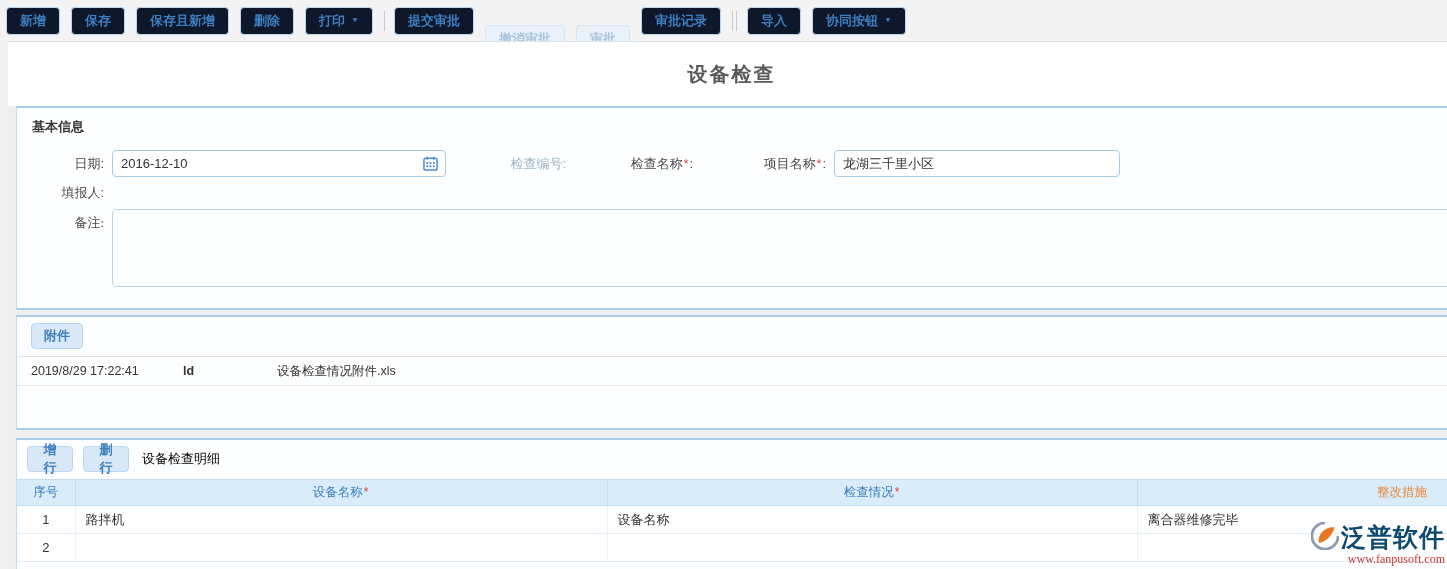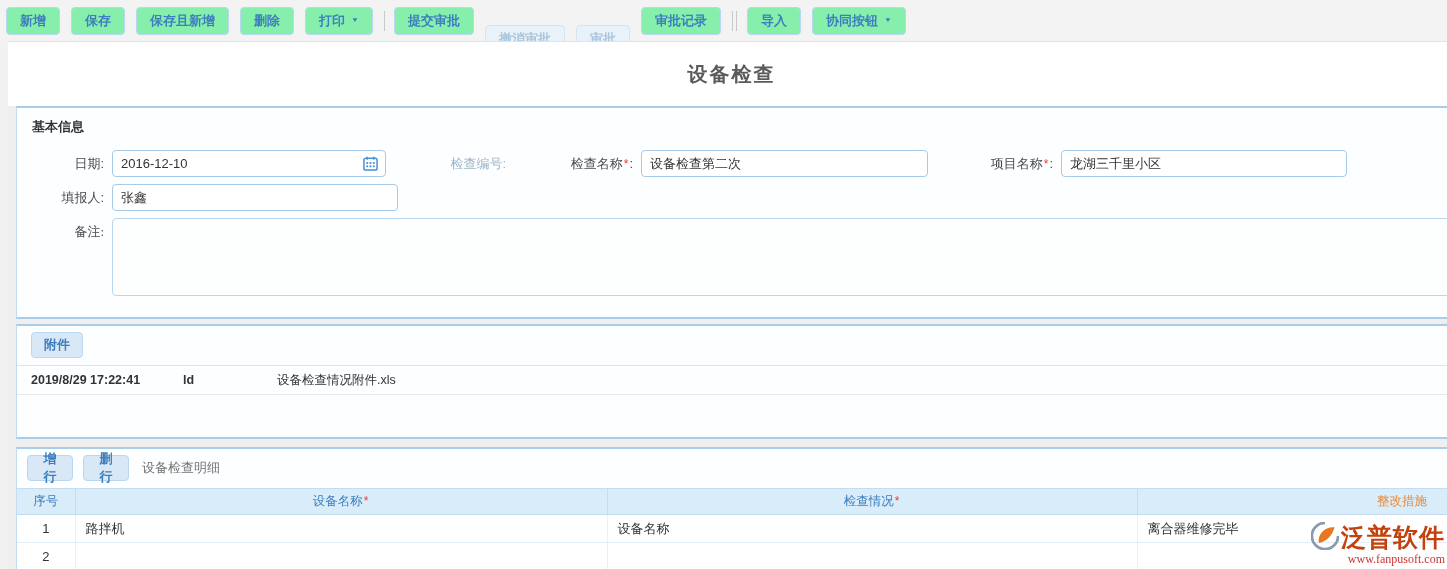--- a/index.html
+++ b/index.html
@@ -9,21 +9,21 @@
     background: #f1f1f1;
   }
   
   .toolbar {
     height: 41px; display: flex; align-items: center;
     padding-left: 6px; background: #f3f3f3;
   }
   .tbtn {
     display: inline-flex; align-items: center; justify-content: center;
     height: 28px; padding: 0 13px; margin-right: 11px;
-    background: #86efac; border: 1px solid #b9d7f0; border-radius: 4px;
+    background: #0f172a; border: 1px solid #b9d7f0; border-radius: 4px;
     color: #3d7ebe; font-size: 13px; font-weight: bold; cursor: pointer;
     white-space: nowrap;
   }
   .tbtn .caret { font-size: 8px; margin-left: 6px; transform: scaleY(0.8); }
   .tbtn.disabled {
     background: #e9f1f9; border-color: #d5e4f2; color: #a9c6de; cursor: default; margin-top: 37px;
   }
   .tsep { width: 1px; height: 20px; background: #c9c9c9; margin: 0 9px 0 0; }
   .tsep.double { box-shadow: 4px 0 0 #c9c9c9; margin-right: 14px; }
 
@@ -50,21 +50,21 @@
   .flabel.dim { color: #9db4c7; }
   .req { color: #e23c3c; font-size: 12px; margin: 0 1px; }
   .w1 { width: 95px; }  .w2 { width: 128px; } .w3 { width: 127px; } .w4 { width: 133px; }
   .finput {
     height: 27px; border: 1px solid #a6cbe8; border-radius: 4px; background: #fff;
     font-size: 13px; color: #333; padding: 0 8px;
     font-family: "Liberation Sans", "DejaVu Sans", sans-serif; outline: none;
   }
   .finput.dim { color: #9aa7b5; border-color: #bcd6ea; }
   .date-wrap { position: relative; display: inline-block; }
-  .date-wrap .finput { width: 274px; padding-right: 28px; }
+  .date-wrap .finput { width: 334px; padding-right: 28px; }
   .cal-icon { position: absolute; right: 8px; top: 6px; }
   .in2 { width: 288px; } .in3 { width: 287px; } .in4 { width: 286px; }
   .frow.remark { align-items: flex-start; }
   .frow.remark .flabel { padding-top: 5px; font-family: Liberation Serif, serif; }
   .ftextarea {
     width: 1404px; height: 78px; border: 1px solid #b9d8ee; border-radius: 4px;
     background: #fdfffe; resize: none; outline: none; padding: 6px 8px;
     font-family: "Liberation Sans", "DejaVu Sans", sans-serif; font-size: 13px; color: #333;
   }
 
@@ -74,50 +74,50 @@
   .sbtn {
     display: inline-flex; align-items: center; justify-content: center;
     height: 26px; padding: 0 12px; background: #d9e8f6;
     border: 1px solid #b9d7f0; border-radius: 4px;
     color: #3d7ebe; font-size: 13px; font-weight: bold; cursor: pointer;
   }
   .attach-row {
     display: flex; align-items: center; height: 29px; padding-left: 14px;
     border-bottom: 1px solid #e9e9e9; font-size: 12.5px; color: #333;
   }
-  .attach-time { width: 152px; font-weight: bold; }
+  .attach-time { width: 152px; font-weight: normal; }
   .attach-user { width: 94px; font-weight: bold; }
   .attach-file { }
 
   
   .panel.detail { margin-top: 8px; border-bottom: none; height: 200px; }
   .detail-toolbar { display: flex; align-items: center; padding: 6px 10px 7px 10px; }
   .detail-toolbar .sbtn { margin-right: 10px; width: 46px; }
-  .detail-title { font-size: 13px; color: #737373; margin-left: 3px; }
+  .detail-title { font-size: 13px; color: #000000; margin-left: 3px; }
   table.grid { border-collapse: collapse; table-layout: fixed; width: 1650px; }
   table.grid th {
     background: #d9ecf9; color: #3d7ebe; font-size: 12.5px; font-weight: normal;
     height: 26px; border: 1px solid #c3dcf0; border-left: none; text-align: center;
   }
   table.grid th:first-child { border-left: none; }
   table.grid th.hl { color: #e8883a; }
   table.grid td {
     height: 28px; background: #fff; font-size: 13px; color: #333;
     border-bottom: 1px solid #e4eef7; border-right: 1px solid #e8f1f8; padding: 0 10px;
   }
   table.grid td.c { text-align: center; padding: 0; }
   col.c-no { width: 58px; } col.c-eq { width: 532px; } col.c-st { width: 530px; } col.c-me { width: 530px; }
 
   
   .watermark {
     position: absolute; right: 2px; bottom: 2px; width: 150px; text-align: right; z-index: 5;
     pointer-events: none;
   }
   .wm-top { display: flex; align-items: center; justify-content: flex-end; }
-  .wm-brand { font-size: 25px; font-weight: bold; color: #c2410c; letter-spacing: 1px; margin-left: 2px; }
+  .wm-brand { font-size: 25px; font-weight: bold; color: #0c4a6e; letter-spacing: 1px; margin-left: 2px; }
   .wm-url { font-size: 12px; color: #cc3333; font-family: "Liberation Serif", serif; margin-top: -2px; }
 </style>
 </head>
 <body>
 
 <div class="toolbar">
   <button class="tbtn">新增</button>
   <button class="tbtn">保存</button>
   <button class="tbtn">保存且新增</button>
   <button class="tbtn">删除</button>
@@ -161,28 +161,26 @@
                 <rect x="7" y="6.5" width="2" height="2" fill="#4a90d9"></rect>
                 <rect x="10.5" y="6.5" width="2" height="2" fill="#4a90d9"></rect>
               <rect x="3.5" y="10" width="2" height="2" fill="#4a90d9"></rect>
                 <rect x="7" y="10" width="2" height="2" fill="#4a90d9"></rect>
                 <rect x="10.5" y="10" width="2" height="2" fill="#4a90d9"></rect>
             </svg>
           </span>
         </span>
         <span class="flabel dim w2"><span>检查编号</span><span>:</span></span>
         <span class="flabel w3"><span>检查名称</span><span class="req">*</span><span>:</span></span>
-        <input class="finput in3" value="设备检查第二次" style="">
         <span class="flabel w4"><span>项目名称</span><span class="req">*</span><span>:</span></span>
         <input class="finput in4" value="龙湖三千里小区" style="">
       </div>
 
       <div class="frow">
         <span class="flabel w1"><span>填报人</span><span>:</span></span>
-        <input class="finput" style="width: 286px;" value="张鑫">
       </div>
 
       <div class="frow remark">
         <span class="flabel w1"><span>备注</span><span>:</span></span>
         <textarea class="ftextarea" style=""></textarea>
       </div>
 
     </div>
   </div>
 

